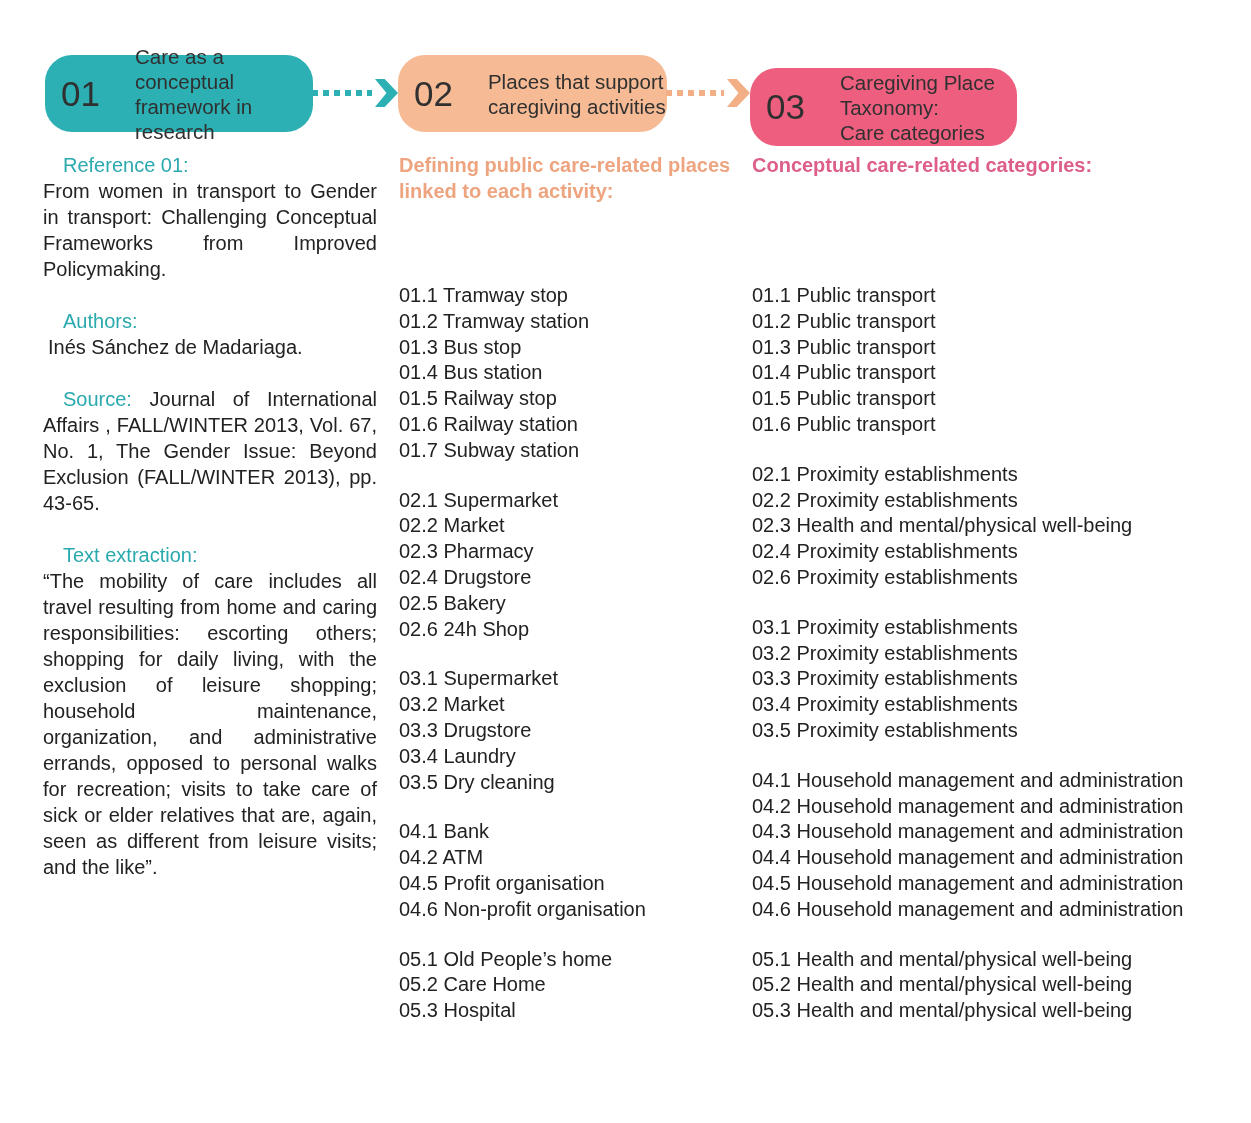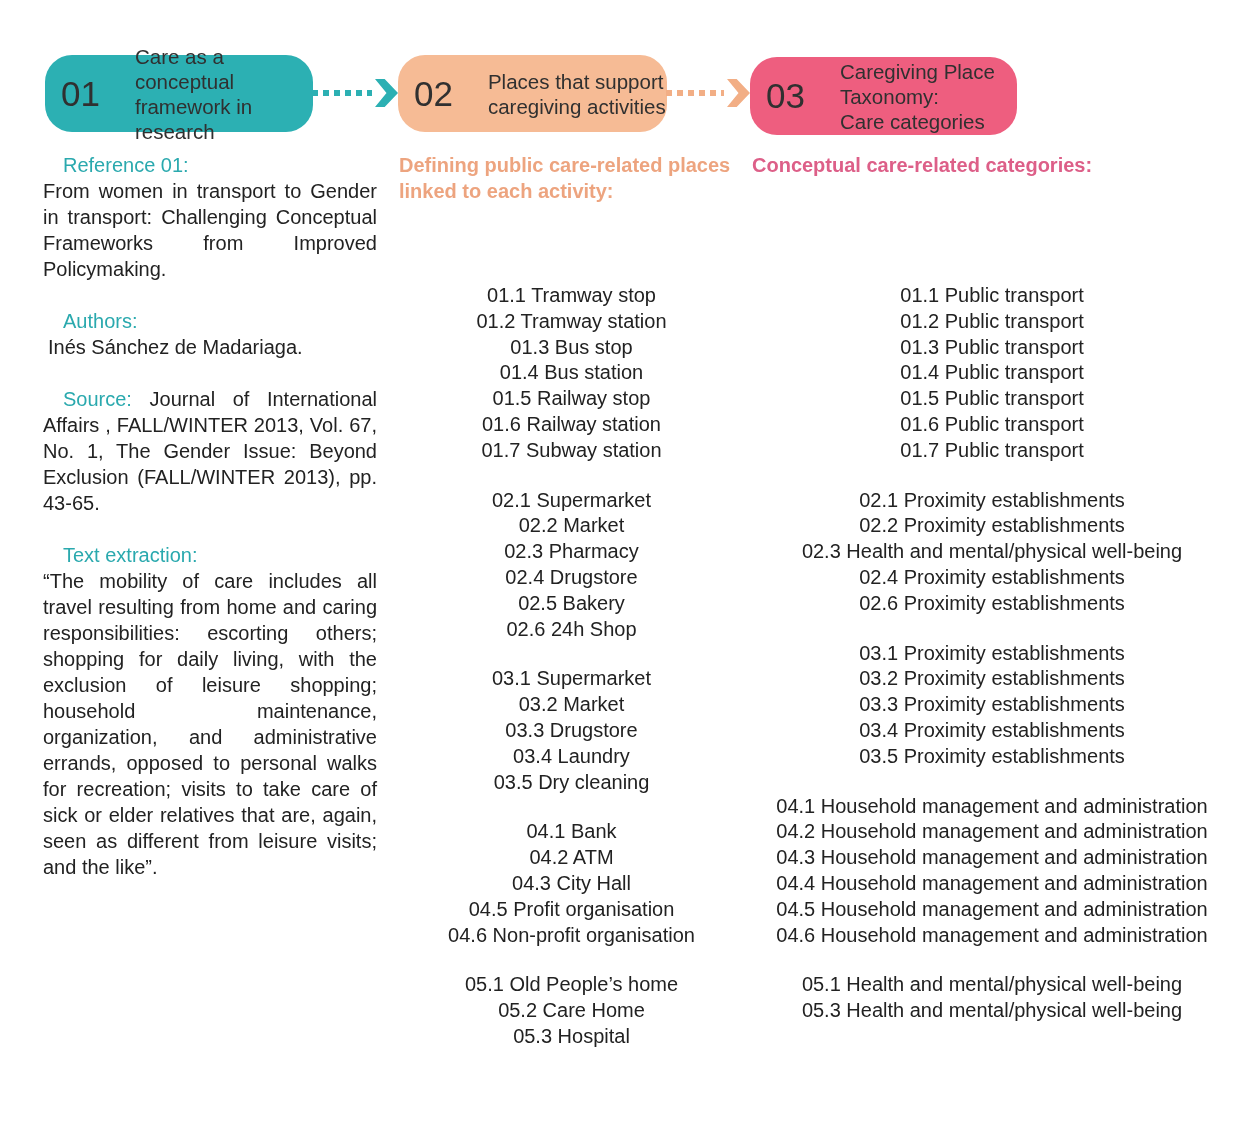--- a/index.html
+++ b/index.html
@@ -28,21 +28,21 @@
     padding: 0 11px 0 16px;
   }
   .flow-label {
     font-size: 20.5px;
     line-height: 25px;
     color: #303030;
     white-space: pre-line;
   }
   #box-01 { left: 45px;  top: 55px; width: 268px; height: 77px; background: var(--teal,  #2cb0b3); }
   #box-02 { left: 398px; top: 55px; width: 269px; height: 77px; background: var(--peach, #f6bb95); }
-  #box-03 { left: 750px; top: 57px; width: 267px; height: 78px; background: var(--pink,  #ee5e7f); }
+  #box-03 { left: 750px; top: 68px; width: 267px; height: 78px; background: var(--pink,  #ee5e7f); }
 
   
   .flow-arrow { position: absolute; display: flex; align-items: center; height: 28px; }
   .flow-arrow .dots { flex: 1; height: 6px; margin-right: 3px; }
   .flow-arrow .chev { flex: none; width: 23px; height: 28px;
     clip-path: polygon(0 0, 42% 0, 100% 50%, 42% 100%, 0 100%, 50% 50%); }
   #arrow-1 { left: 312px; top: 79px; width: 86px; }
   #arrow-1 .dots { background: repeating-linear-gradient(90deg, var(--teal, #2cb0b3) 0 6px, transparent 6px 11px); }
   #arrow-1 .chev { background: var(--teal, #2cb0b3); }
   #arrow-2 { left: 666px; top: 79px; width: 84px; }
@@ -70,21 +70,21 @@
 
   
   .list-col {
     position: absolute; top: 283px;
     font-size: 20px; line-height: 25.8px;
     white-space: nowrap;
     color: #222;
   }
   #mid-list   { left: 399px; width: 345px; }
   #right-list { left: 752px; width: 480px; }
-  .item-group { margin-bottom: 24px; text-align: center; }
+  .item-group { margin-bottom: 24px; }
 </style>
 </head>
 <body>
 
 <div class="page">
 
   <div class="flow-box" id="box-01">
     <span class="flow-num">01</span>
     <span class="flow-label">Care as a conceptual
 framework in research</span>
@@ -158,41 +158,39 @@
       <div class="item-group">
         <div class="item">03.1 Supermarket</div>
         <div class="item">03.2 Market</div>
         <div class="item">03.3 Drugstore</div>
         <div class="item">03.4 Laundry</div>
         <div class="item">03.5 Dry cleaning</div>
       </div>
       <div class="item-group">
         <div class="item">04.1 Bank</div>
         <div class="item">04.2 ATM</div>
-        <div class="item">04.3 City Hall</div>
         <div class="item">04.5 Profit organisation</div>
         <div class="item">04.6 Non-profit organisation</div>
       </div>
       <div class="item-group">
         <div class="item">05.1 Old People’s home</div>
         <div class="item">05.2 Care Home</div>
         <div class="item">05.3 Hospital</div>
       </div>
     </div>
 
   <div class="col-header pink-text" id="right-header">Conceptual care-related categories:</div>
   <div class="list-col" id="right-list">
       <div class="item-group">
         <div class="item">01.1 Public transport</div>
         <div class="item">01.2 Public transport</div>
         <div class="item">01.3 Public transport</div>
         <div class="item">01.4 Public transport</div>
         <div class="item">01.5 Public transport</div>
         <div class="item">01.6 Public transport</div>
-        <div class="item">01.7 Public transport</div>
       </div>
       <div class="item-group">
         <div class="item">02.1 Proximity establishments</div>
         <div class="item">02.2 Proximity establishments</div>
         <div class="item">02.3 Health and mental/physical well-being</div>
         <div class="item">02.4 Proximity establishments</div>
         <div class="item">02.6 Proximity establishments</div>
       </div>
       <div class="item-group">
         <div class="item">03.1 Proximity establishments</div>
@@ -204,17 +202,18 @@
       <div class="item-group">
         <div class="item">04.1 Household management and administration</div>
         <div class="item">04.2 Household management and administration</div>
         <div class="item">04.3 Household management and administration</div>
         <div class="item">04.4 Household management and administration</div>
         <div class="item">04.5 Household management and administration</div>
         <div class="item">04.6 Household management and administration</div>
       </div>
       <div class="item-group">
         <div class="item">05.1 Health and mental/physical well-being</div>
+        <div class="item">05.2 Health and mental/physical well-being</div>
         <div class="item">05.3 Health and mental/physical well-being</div>
       </div>
     </div>
 
 </div>
 
 </body></html>

